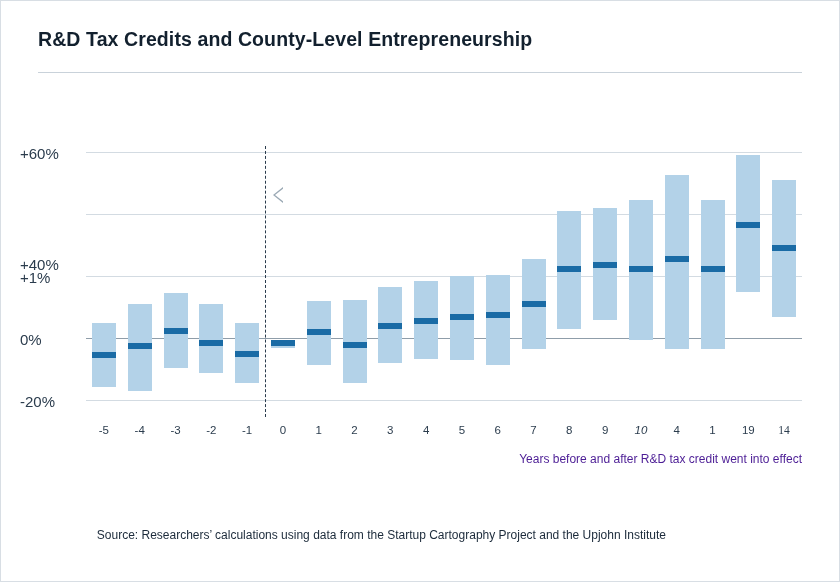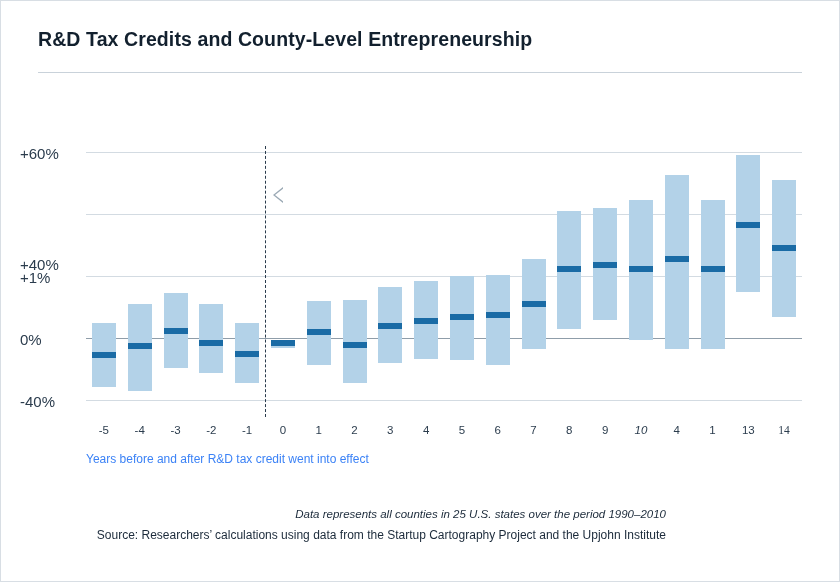--- a/index.html
+++ b/index.html
@@ -112,23 +112,23 @@
     width: 40px;
     text-align: center;
     font-size: 11.5px;
     color: #2b3c4d;
   }
   .xaxis-title {
     position: absolute;
     left: 0;
     top: 306px;
     width: 716px;
-    text-align: left;
+    text-align: right;
     font-size: 12px;
-    color: #3b82f6;
+    color: #4c1d95;
   }
   .callout {
     position: absolute;
     background: #ffffff;
     border: 1px solid #9aa8b4;
     font-size: 11px;
     font-style: italic;
     color: #1b2a3a;
     padding: 5px 9px 6px 9px;
     white-space: nowrap;
@@ -179,21 +179,21 @@
   <div id="plot">
       <div class="gridline" style="top: 6.2069px;"></div>
       <div class="ylabel" style="top: 6.2069px;">+60%</div>
       <div class="gridline" style="top: 68.2759px;"></div>
       <div class="ylabel" style="top: 73px; margin-top: 44px;">+40%</div>
       <div class="gridline" style="top: 130.345px;"></div>
       <div class="ylabel" style="top: 130.345px;">+1%</div>
       <div class="zeroline" style="top: 192.414px;"></div>
       <div class="ylabel" style="top: 192.414px;">0%</div>
       <div class="gridline" style="top: 254.483px;"></div>
-      <div class="ylabel" style="top: 254.483px;">-40%</div>
+      <div class="ylabel" style="top: 254.483px;">-20%</div>
       <div class="event-line" style="left: 179px;"></div>
       <div class="bar" style="left: 5.9px; top: 176.897px; height: 63.6207px;"></div>
       <div class="point" style="left: 5.9px; top: 206.483px;"></div>
       <div class="xtick" style="left: -2.1px;">-5</div>
       <div class="bar" style="left: 41.7px; top: 158.276px; height: 86.8966px;"></div>
       <div class="point" style="left: 41.7px; top: 197.172px;"></div>
       <div class="xtick" style="left: 33.7px;">-4</div>
       <div class="bar" style="left: 77.5px; top: 147.414px; height: 74.4828px;"></div>
       <div class="point" style="left: 77.5px; top: 181.655px;"></div>
       <div class="xtick" style="left: 69.5px;">-3</div>
@@ -237,24 +237,23 @@
       <div class="point" style="left: 542.9px; top: 119.586px;"></div>
       <div class="xtick" style="left: 534.9px; font-style: italic;">10</div>
       <div class="bar" style="left: 578.7px; top: 29.4828px; height: 173.793px;"></div>
       <div class="point" style="left: 578.7px; top: 110.276px;"></div>
       <div class="xtick" style="left: 570.7px;">4</div>
       <div class="bar" style="left: 614.5px; top: 54.3103px; height: 148.966px;"></div>
       <div class="point" style="left: 614.5px; top: 119.586px;"></div>
       <div class="xtick" style="left: 606.5px;">1</div>
       <div class="bar" style="left: 650.3px; top: 9.31034px; height: 136.552px;"></div>
       <div class="point" style="left: 650.3px; top: 76.1379px;"></div>
-      <div class="xtick" style="left: 642.3px;">13</div>
+      <div class="xtick" style="left: 642.3px;">19</div>
       <div class="bar" style="left: 686.1px; top: 34.1379px; height: 136.552px;"></div>
       <div class="point" style="left: 686.1px; top: 99.4138px;"></div>
       <div class="xtick" style="left: 678.1px; font-family: Liberation Serif, serif;">14</div>
       <div class="xaxis-title">Years before and after R&amp;D tax credit went into effect</div>
       <div class="callout-tail-border" style="left: 187px; top: 41.4483px;"></div>
       <div class="callout-tail" style="left: 189px; top: 42.4483px;"></div>
     </div>
 
-  <div class="note">Data represents all counties in 25 U.S. states over the period 1990–2010</div>
   <div class="source">Source: Researchers’ calculations using data from the Startup Cartography Project and the Upjohn Institute</div>
 </div>
 
 </body></html>

